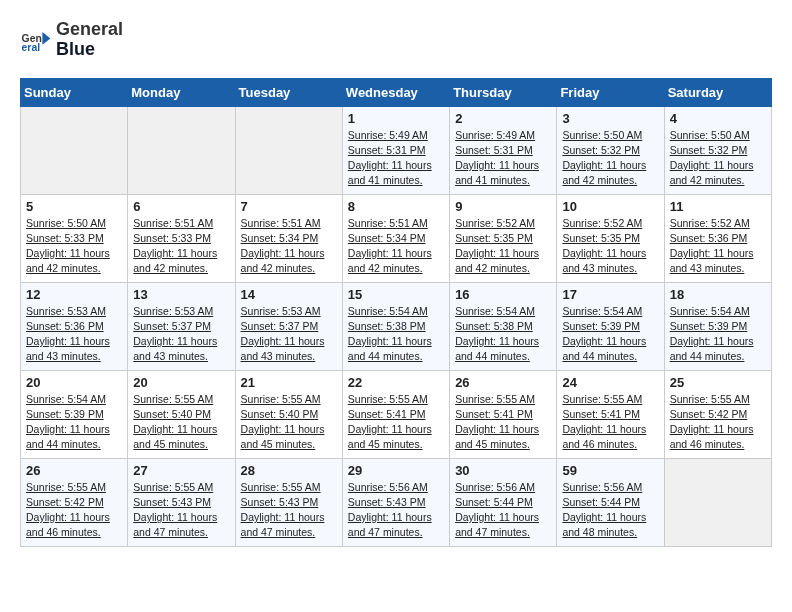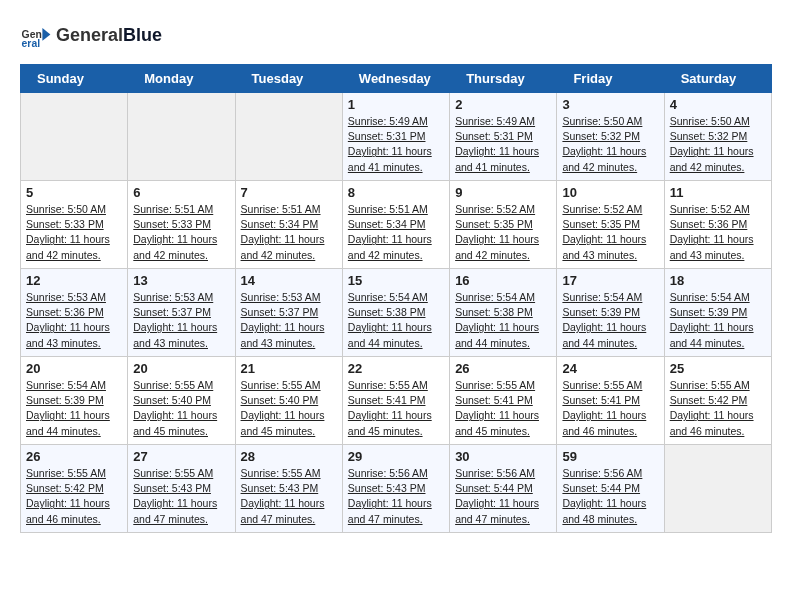--- a/index.html
+++ b/index.html
@@ -7,28 +7,29 @@
       font-family: Arial, sans-serif;
       background: #fff;
       width: 792px;
       min-height: 612px;
       padding: 20px;
     }
     .header-area {
       display: flex;
       justify-content: space-between;
       align-items: center;
-      margin-bottom: 12px;
+      margin-bottom: 18px;
     }
     .logo {
       display: flex;
       align-items: center;
     }
     .logo-text {
       display: flex;
+      flex-direction: column;
       font-size: 18px;
       font-weight: bold;
       line-height: 1.1;
     }
     .logo-general { color: #333; }
     .logo-blue { color: #0f172a; }
     .logo-icon {
       width: 32px;
       height: 32px;
       margin-right: 4px;
@@ -47,21 +48,21 @@
     }
     table {
       width: 100%;
       border-collapse: collapse;
       table-layout: fixed;
     }
     thead tr th {
       background-color: #1a5fa8;
       color: #fff;
       text-align: left;
-      padding: 6px 16px;
+      padding: 6px 3px;
       font-size: 13px;
       font-weight: bold;
       border: 1px solid #1a5fa8;
       margin-top: 21px;
     }
     tbody tr td {
       border: 1px solid #ccc;
       vertical-align: top;
       padding: 4px 5px;
       font-size: 11px;

